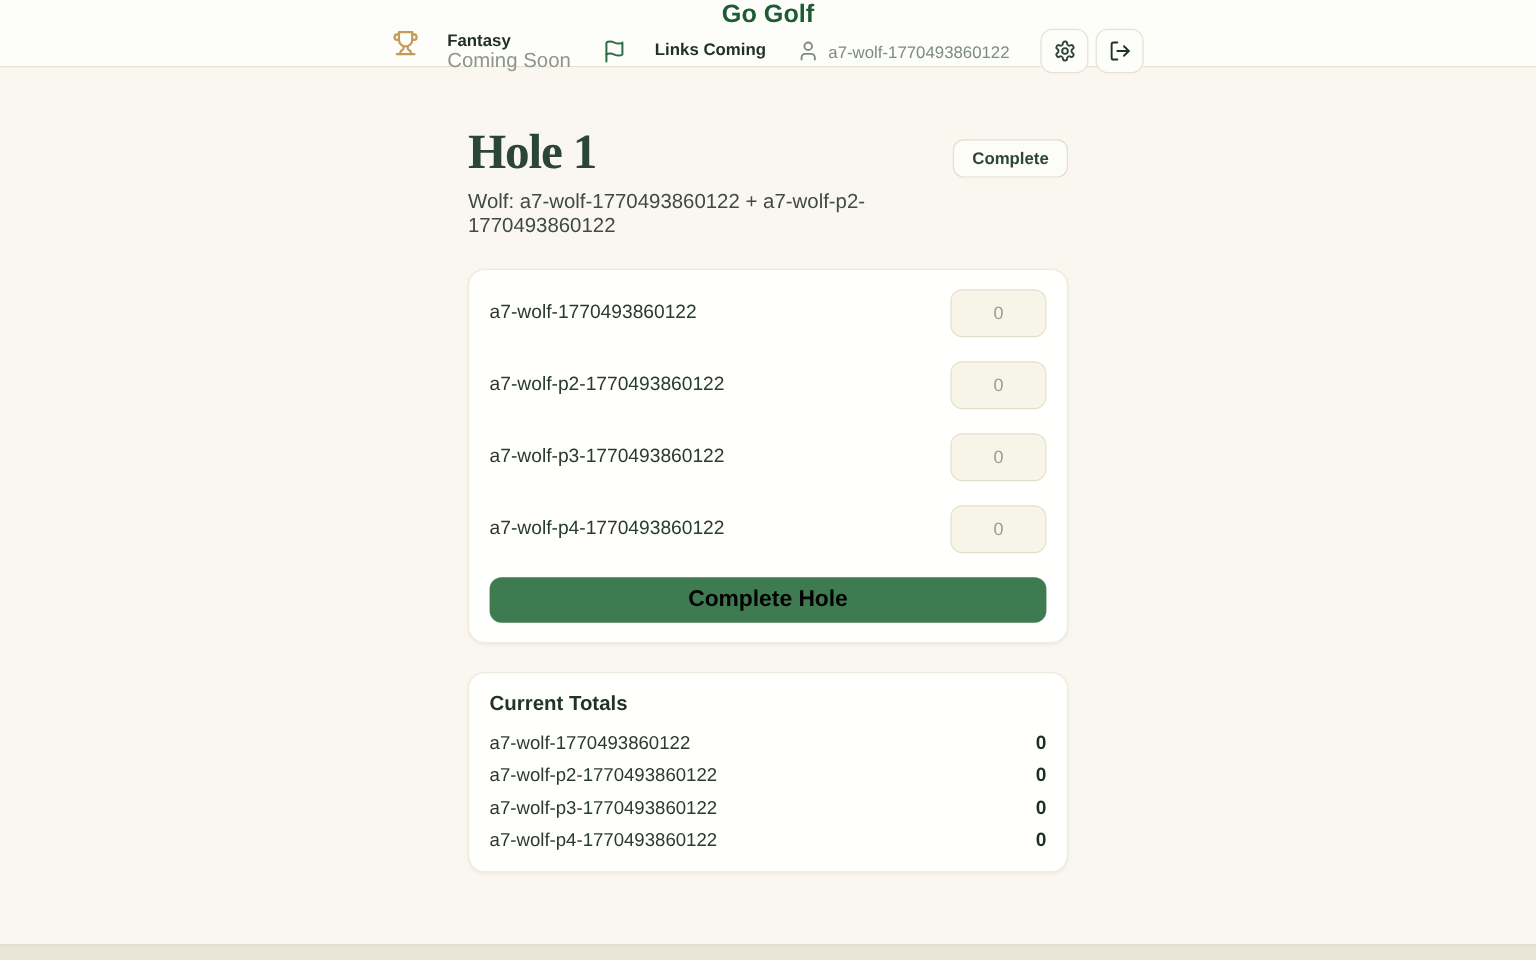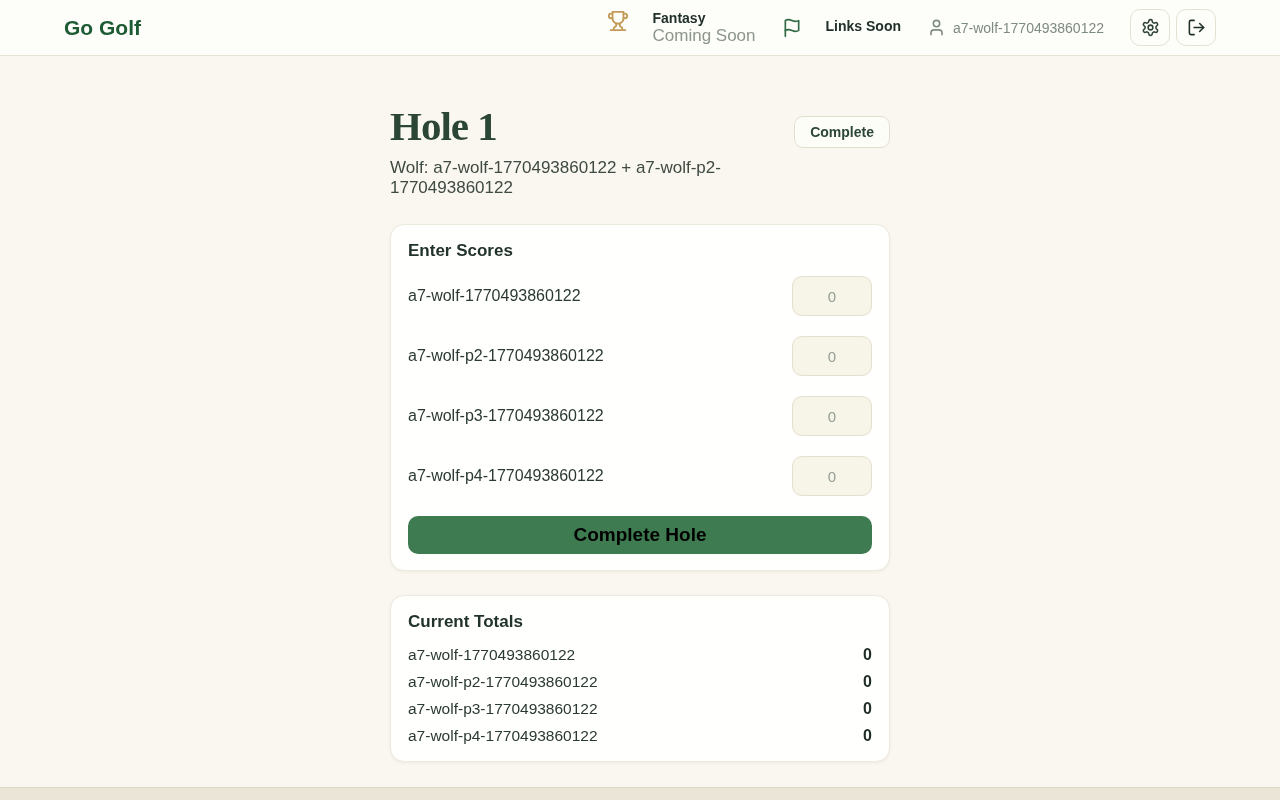--- a/index.html
+++ b/index.html
@@ -14,20 +14,21 @@
 
   
   .app-header {
     height: 56px;
     background: #fdfdfa;
     border-bottom: 1px solid #e7e3d5;
     display: flex;
     align-items: center;
     justify-content: space-between;
     padding: 0 64px;
+    flex-direction: column;
   }
   .logo {
     font-size: 21px;
     font-weight: 700;
     color: #1c5b33;
     cursor: pointer;
   }
   .header-right {
     display: flex;
     align-items: center;
@@ -197,21 +198,21 @@
         <span class="nav-sublabel">Coming Soon</span>
       </span>
     </div>
     <div class="nav-item">
       <span>
         <svg width="20" height="20" viewBox="0 0 24 24" fill="none" stroke="#2f6b45" stroke-width="2" stroke-linecap="round" stroke-linejoin="round">
           <path d="M4 15s1-1 4-1 5 2 8 2 4-1 4-1V3s-1 1-4 1-5-2-8-2-4 1-4 1z"></path>
           <line x1="4" x2="4" y1="22" y2="15"></line>
         </svg>
       </span>
-      <span class="nav-label">Links Soon</span>
+      <span class="nav-label">Links Coming</span>
     </div>
     <div class="user-chip">
       <span>
         <svg width="19" height="19" viewBox="0 0 24 24" fill="none" stroke="#7e8b81" stroke-width="2" stroke-linecap="round" stroke-linejoin="round">
           <path d="M19 21v-2a4 4 0 0 0-4-4H9a4 4 0 0 0-4 4v2"></path>
             <circle cx="12" cy="7" r="4"></circle>
         </svg>
       </span>
       <span>a7-wolf-1770493860122</span>
     </div>
@@ -240,21 +241,20 @@
 <main class="main-col">
   <div class="title-row">
     <div>
       <h1 class="page-title">Hole 1</h1>
       <p class="page-subtitle">Wolf: a7-wolf-1770493860122 + a7-wolf-p2-1770493860122</p>
     </div>
     <button class="standings-btn">Complete</button>
   </div>
 
   <section class="card scores-card">
-    <h2>Enter Scores</h2>
     <div id="score-rows">
   <div class="score-row">
     <span class="player-name">a7-wolf-1770493860122</span>
     <input class="score-input" type="text" placeholder="0" style="">
   </div>
 
   <div class="score-row">
     <span class="player-name">a7-wolf-p2-1770493860122</span>
     <input class="score-input" type="text" placeholder="0" style="">
   </div>

